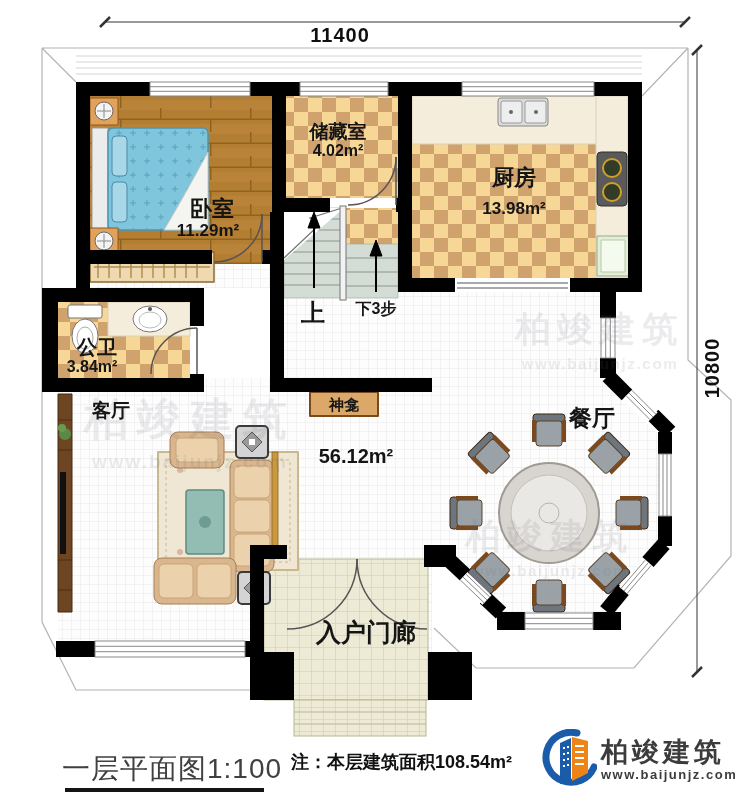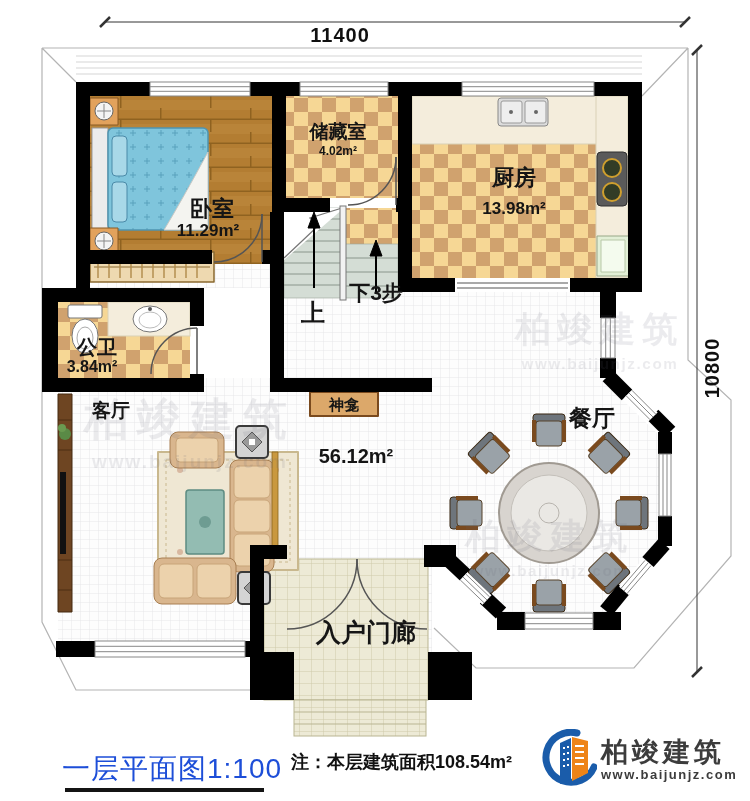--- a/index.html
+++ b/index.html
@@ -7,21 +7,21 @@
          font-family:"Liberation Sans","DejaVu Sans",sans-serif}
   #plan-svg{position:absolute;left:0;top:0}
   .lbl{position:absolute;transform:translate(-50%,-50%);font-weight:700;color:#151515;
        white-space:nowrap;line-height:1}
   .dim{color:#101010;letter-spacing:1px}
   .dim.vert{transform:translate(-50%,-50%) rotate(-90deg)}
   .wm{position:absolute;opacity:.12;color:#667;font-weight:700;text-align:center;pointer-events:none}
   .wm .wm-t{display:block;font-size:44px;letter-spacing:9px}
   .wm .wm-u{display:block;font-size:19px;letter-spacing:2px;margin-top:2px}
   .wm.small{transform:scale(.8)}
-  #plan-title{position:absolute;left:62px;top:750px;font-size:28px;color:#1d4ed8;letter-spacing:1px}
+  #plan-title{position:absolute;left:62px;top:750px;font-size:28px;color:#404040;letter-spacing:1px}
   #title-underline{position:absolute;left:65px;top:788px;width:199px;height:4px;background:#141414}
   .note-line{position:absolute;left:291px;font-size:18px;font-weight:700;color:#111}
   #logo-name{position:absolute;left:601px;top:734px;font-size:27px;font-weight:700;
              color:#3c3c3c;letter-spacing:4px}
   #logo-url{position:absolute;left:601px;top:767px;font-size:13px;font-weight:700;
             color:#3c3c3c;letter-spacing:1.5px}
 </style>
 </head>
 <body>
 
@@ -374,32 +374,32 @@
   <span class="wm-u">www.baijunjz.com</span>
 </div>
 <div class="wm small" style="left:400px;top:505px;width:300px">
   <span class="wm-t">柏竣建筑</span>
   <span class="wm-u">www.baijunjz.com</span>
 </div>
 
 <div class="lbl" style="left:212px;top:209px;font-size:22px">卧室</div>
 <div class="lbl" style="left:208px;top:230px;font-size:17px">11.29m²</div>
 <div class="lbl" style="left:338px;top:131px;font-size:19px">储藏室</div>
-<div class="lbl" style="left:338px;top:151px;font-size:12px">4.02m²</div>
+<div class="lbl" style="left:338px;top:151px;font-size:16px">4.02m²</div>
 <div class="lbl" style="left:514px;top:178px;font-size:22px">厨房</div>
 <div class="lbl" style="left:514px;top:208px;font-size:17px">13.98m²</div>
 <div class="lbl" style="left:97px;top:347px;font-size:20px">公卫</div>
 <div class="lbl" style="left:92px;top:367px;font-size:16px">3.84m²</div>
 <div class="lbl" style="left:111px;top:410px;font-size:19px">客厅</div>
 <div class="lbl" style="left:356px;top:456px;font-size:20px">56.12m²</div>
 <div class="lbl" style="left:344px;top:404px;font-size:15px">神龛</div>
 <div class="lbl" style="left:592px;top:418px;font-size:23px">餐厅</div>
 <div class="lbl" style="left:366px;top:632px;font-size:25px">入户门廊</div>
 <div class="lbl" style="left:313px;top:313px;font-size:24px">上</div>
-<div class="lbl" style="left:376px;top:292px;font-size:21px">下3步</div>
+<div class="lbl" style="left:376px;top:309px;font-size:16px">下3步</div>
 
 <div class="lbl dim" style="left:340px;top:35px;font-size:20px">11400</div>
 <div class="lbl dim vert" style="left:712px;top:368px;font-size:20px">10800</div>
 
 <div id="plan-title"><span>一层平面图</span><span>1:100</span></div>
 <div id="title-underline"></div>
 <div class="note-line" style="top:750px">注：本层建筑面积108.54m²</div>
 
 <svg width="56" height="62" viewBox="0 0 56 62" style="position:absolute;left:541px;top:729px">
   <path d="M36,4 A25,25 0 1 0 53,38" stroke="#1a5caa" stroke-width="7" fill="none" stroke-linecap="round"></path>

